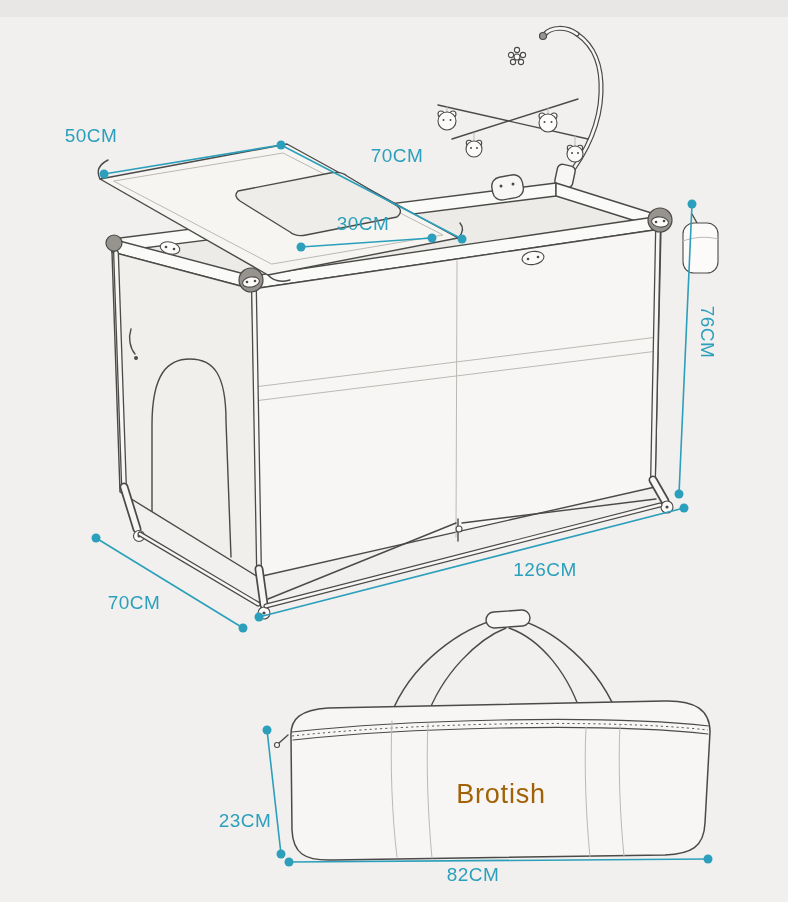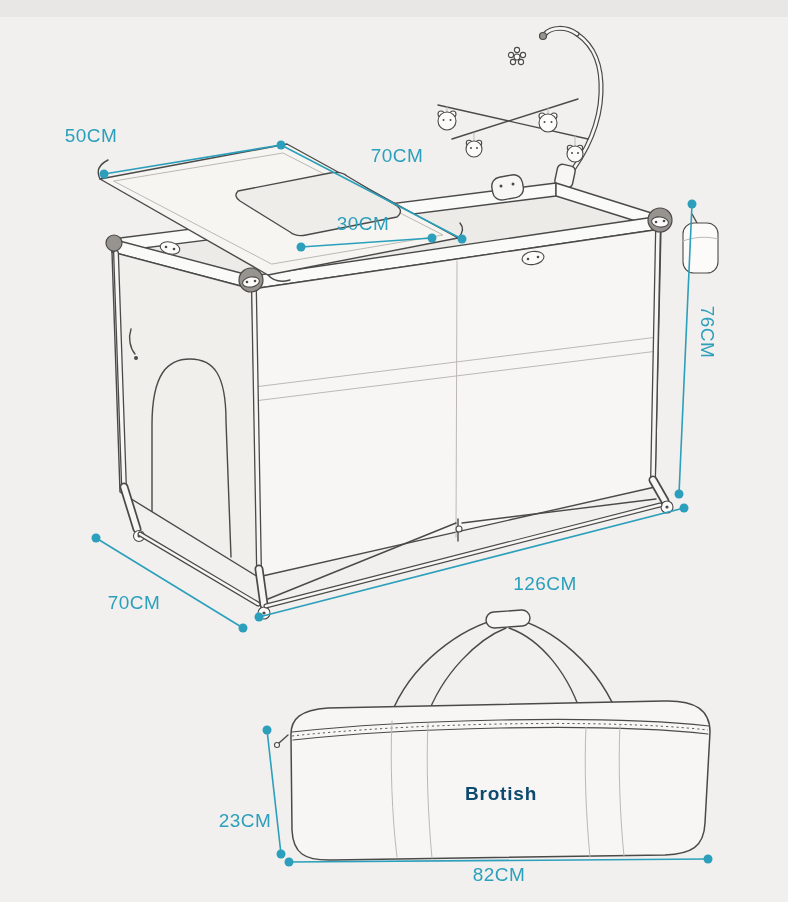--- a/index.html
+++ b/index.html
@@ -2,22 +2,22 @@
 <html style="--bg: #f1f0ee; --line: #4a4a48; --accent: #2b9fbb;"><head>
 <meta charset="utf-8">
 <style>
   html,body{margin:0;padding:0;background:#e8e7e5;}
   .stage{position:relative;width:788px;height:902px;background:var(--bg,#f1f0ee);
          font-family:"Liberation Sans",sans-serif;overflow:hidden;margin:17px auto;}
   .stage svg{position:absolute;left:0;top:0;}
   .lbl{position:absolute;transform:translate(-50%,-50%);color:var(--accent,#2b9fbb);
        font-size:19px;font-weight:400;letter-spacing:.5px;white-space:nowrap;}
   .lbl.rot{transform:translate(-50%,-50%) rotate(90deg);}
-  .brand{position:absolute;transform:translate(-50%,-50%);color:#0c4a6e;
-         font-size:19px;font-weight:700;letter-spacing:.8px;white-space:nowrap;}
+  .brand{position:absolute;transform:translate(-50%,-50%);color:#a16207;
+         font-size:27px;font-weight:400;letter-spacing:.8px;white-space:nowrap;}
 
   .ln{fill:none;stroke:var(--line,#4a4a48);stroke-width:1.4;stroke-linecap:round;stroke-linejoin:round}
   .thin{fill:none;stroke:#bcb9b4;stroke-width:1;stroke-linecap:round}
   .railf{fill:#fafaf8;stroke:var(--line,#4a4a48);stroke-width:1.4;stroke-linejoin:round}
   .interior{fill:#ecebe7;stroke:none}
   .panel{fill:#f7f6f4;stroke:var(--line,#4a4a48);stroke-width:1.4;stroke-linejoin:round}
   .panel2{fill:#f1efec;stroke:var(--line,#4a4a48);stroke-width:1.4;stroke-linejoin:round}
   .matf{fill:#f6f5f2;stroke:var(--line,#4a4a48);stroke-width:1.4;stroke-linejoin:round}
   .padf{fill:#efede9;stroke:var(--line,#4a4a48);stroke-width:1.3;stroke-linejoin:round}
   .grayf{fill:#97948f;stroke:var(--line,#4a4a48);stroke-width:1.2}
@@ -248,18 +248,18 @@
       <path class="dim" d="M289,845 L708,842"></path>
       <circle class="dot" cx="289" cy="845" r="4.5"></circle>
         <circle class="dot" cx="708" cy="842" r="4.5"></circle>
     </g>
   </svg>
 
   <div class="lbl" style="left:91px;top:119px">50CM</div>
   <div class="lbl" style="left:397px;top:139px">70CM</div>
   <div class="lbl" style="left:363px;top:207px">30CM</div>
   <div class="lbl rot" style="left:707px;top:315px">76CM</div>
-  <div class="lbl" style="left:545px;top:567px">126CM</div>
+  <div class="lbl" style="left:545px;top:553px">126CM</div>
   <div class="lbl" style="left:134px;top:586px">70CM</div>
   <div class="lbl" style="left:245px;top:804px">23CM</div>
-  <div class="lbl" style="left:499px;top:858px">82CM</div>
+  <div class="lbl" style="left:473px;top:858px">82CM</div>
   <div class="brand" style="left:501px;top:777px">Brotish</div>
 </div>
 
 </body></html>

